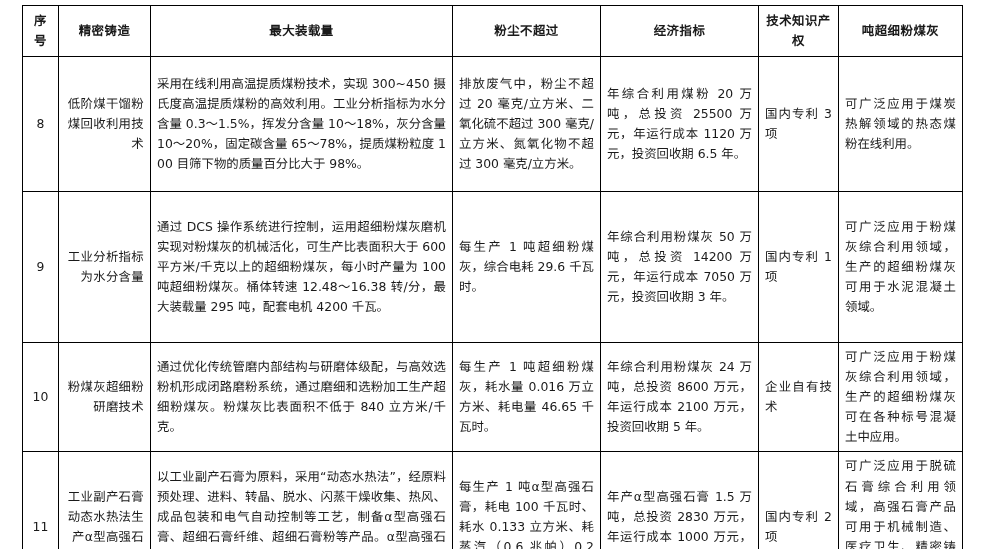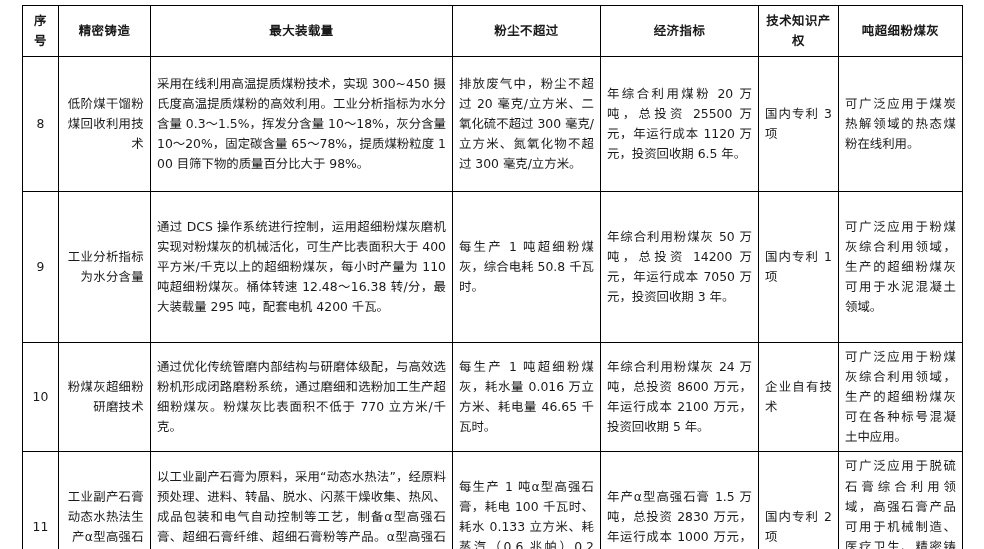--- a/index.html
+++ b/index.html
@@ -149,31 +149,31 @@
         <td class="intro">采用在线利用高温提质煤粉技术，实现 300~450 摄氏度高温提质煤粉的高效利用。工业分析指标为水分含量 0.3～1.5%，挥发分含量 10～18%，灰分含量 10～20%，固定碳含量 65～78%，提质煤粉粒度 100 目筛下物的质量百分比大于 98%。</td>
         <td class="env">排放废气中，粉尘不超过 20 毫克/立方米、二氧化硫不超过 300 毫克/立方米、氮氧化物不超过 300 毫克/立方米。</td>
         <td class="econ">年综合利用煤粉 20 万吨，总投资 25500 万元，年运行成本 1120 万元，投资回收期 6.5 年。</td>
         <td class="ip">国内专利 3 项</td>
         <td class="app">可广泛应用于煤炭热解领域的热态煤粉在线利用。</td>
       </tr>
 
       <tr class="row-9">
         <td class="idx">9</td>
         <td class="name">工业分析指标为水分含量</td>
-        <td class="intro">通过 DCS 操作系统进行控制，运用超细粉煤灰磨机实现对粉煤灰的机械活化，可生产比表面积大于 400 平方米/千克以上的超细粉煤灰，每小时产量为 110 吨超细粉煤灰。桶体转速 12.48～16.38 转/分，最大装载量 295 吨，配套电机 4200 千瓦。</td>
-        <td class="env">每生产 1 吨超细粉煤灰，综合电耗 50.8 千瓦时。</td>
+        <td class="intro">通过 DCS 操作系统进行控制，运用超细粉煤灰磨机实现对粉煤灰的机械活化，可生产比表面积大于 600 平方米/千克以上的超细粉煤灰，每小时产量为 100 吨超细粉煤灰。桶体转速 12.48～16.38 转/分，最大装载量 295 吨，配套电机 4200 千瓦。</td>
+        <td class="env">每生产 1 吨超细粉煤灰，综合电耗 29.6 千瓦时。</td>
         <td class="econ">年综合利用粉煤灰 50 万吨，总投资 14200 万元，年运行成本 7050 万元，投资回收期 3 年。</td>
         <td class="ip">国内专利 1 项</td>
         <td class="app">可广泛应用于粉煤灰综合利用领域，生产的超细粉煤灰可用于水泥混凝土领域。</td>
       </tr>
 
       <tr class="row-10">
         <td class="idx">10</td>
         <td class="name">粉煤灰超细粉研磨技术</td>
-        <td class="intro">通过优化传统管磨内部结构与研磨体级配，与高效选粉机形成闭路磨粉系统，通过磨细和选粉加工生产超细粉煤灰。粉煤灰比表面积不低于 770 立方米/千克。</td>
+        <td class="intro">通过优化传统管磨内部结构与研磨体级配，与高效选粉机形成闭路磨粉系统，通过磨细和选粉加工生产超细粉煤灰。粉煤灰比表面积不低于 840 立方米/千克。</td>
         <td class="env">每生产 1 吨超细粉煤灰，耗水量 0.016 万立方米、耗电量 46.65 千瓦时。</td>
         <td class="econ">年综合利用粉煤灰 24 万吨，总投资 8600 万元，年运行成本 2100 万元，投资回收期 5 年。</td>
         <td class="ip">企业自有技术</td>
         <td class="app">可广泛应用于粉煤灰综合利用领域，生产的超细粉煤灰可在各种标号混凝土中应用。</td>
       </tr>
 
       <tr class="row-11">
         <td class="idx">11</td>
         <td class="name">工业副产石膏动态水热法生产α型高强石膏技术与装备</td>
         <td class="intro">以工业副产石膏为原料，采用“动态水热法”，经原料预处理、进料、转晶、脱水、闪蒸干燥收集、热风、成品包装和电气自动控制等工艺，制备α型高强石膏、超细石膏纤维、超细石膏粉等产品。α型高强石膏 2 小时抗折强度不低于 6.0 兆帕，烘干抗压强度不低于 50.0 兆帕。</td>

